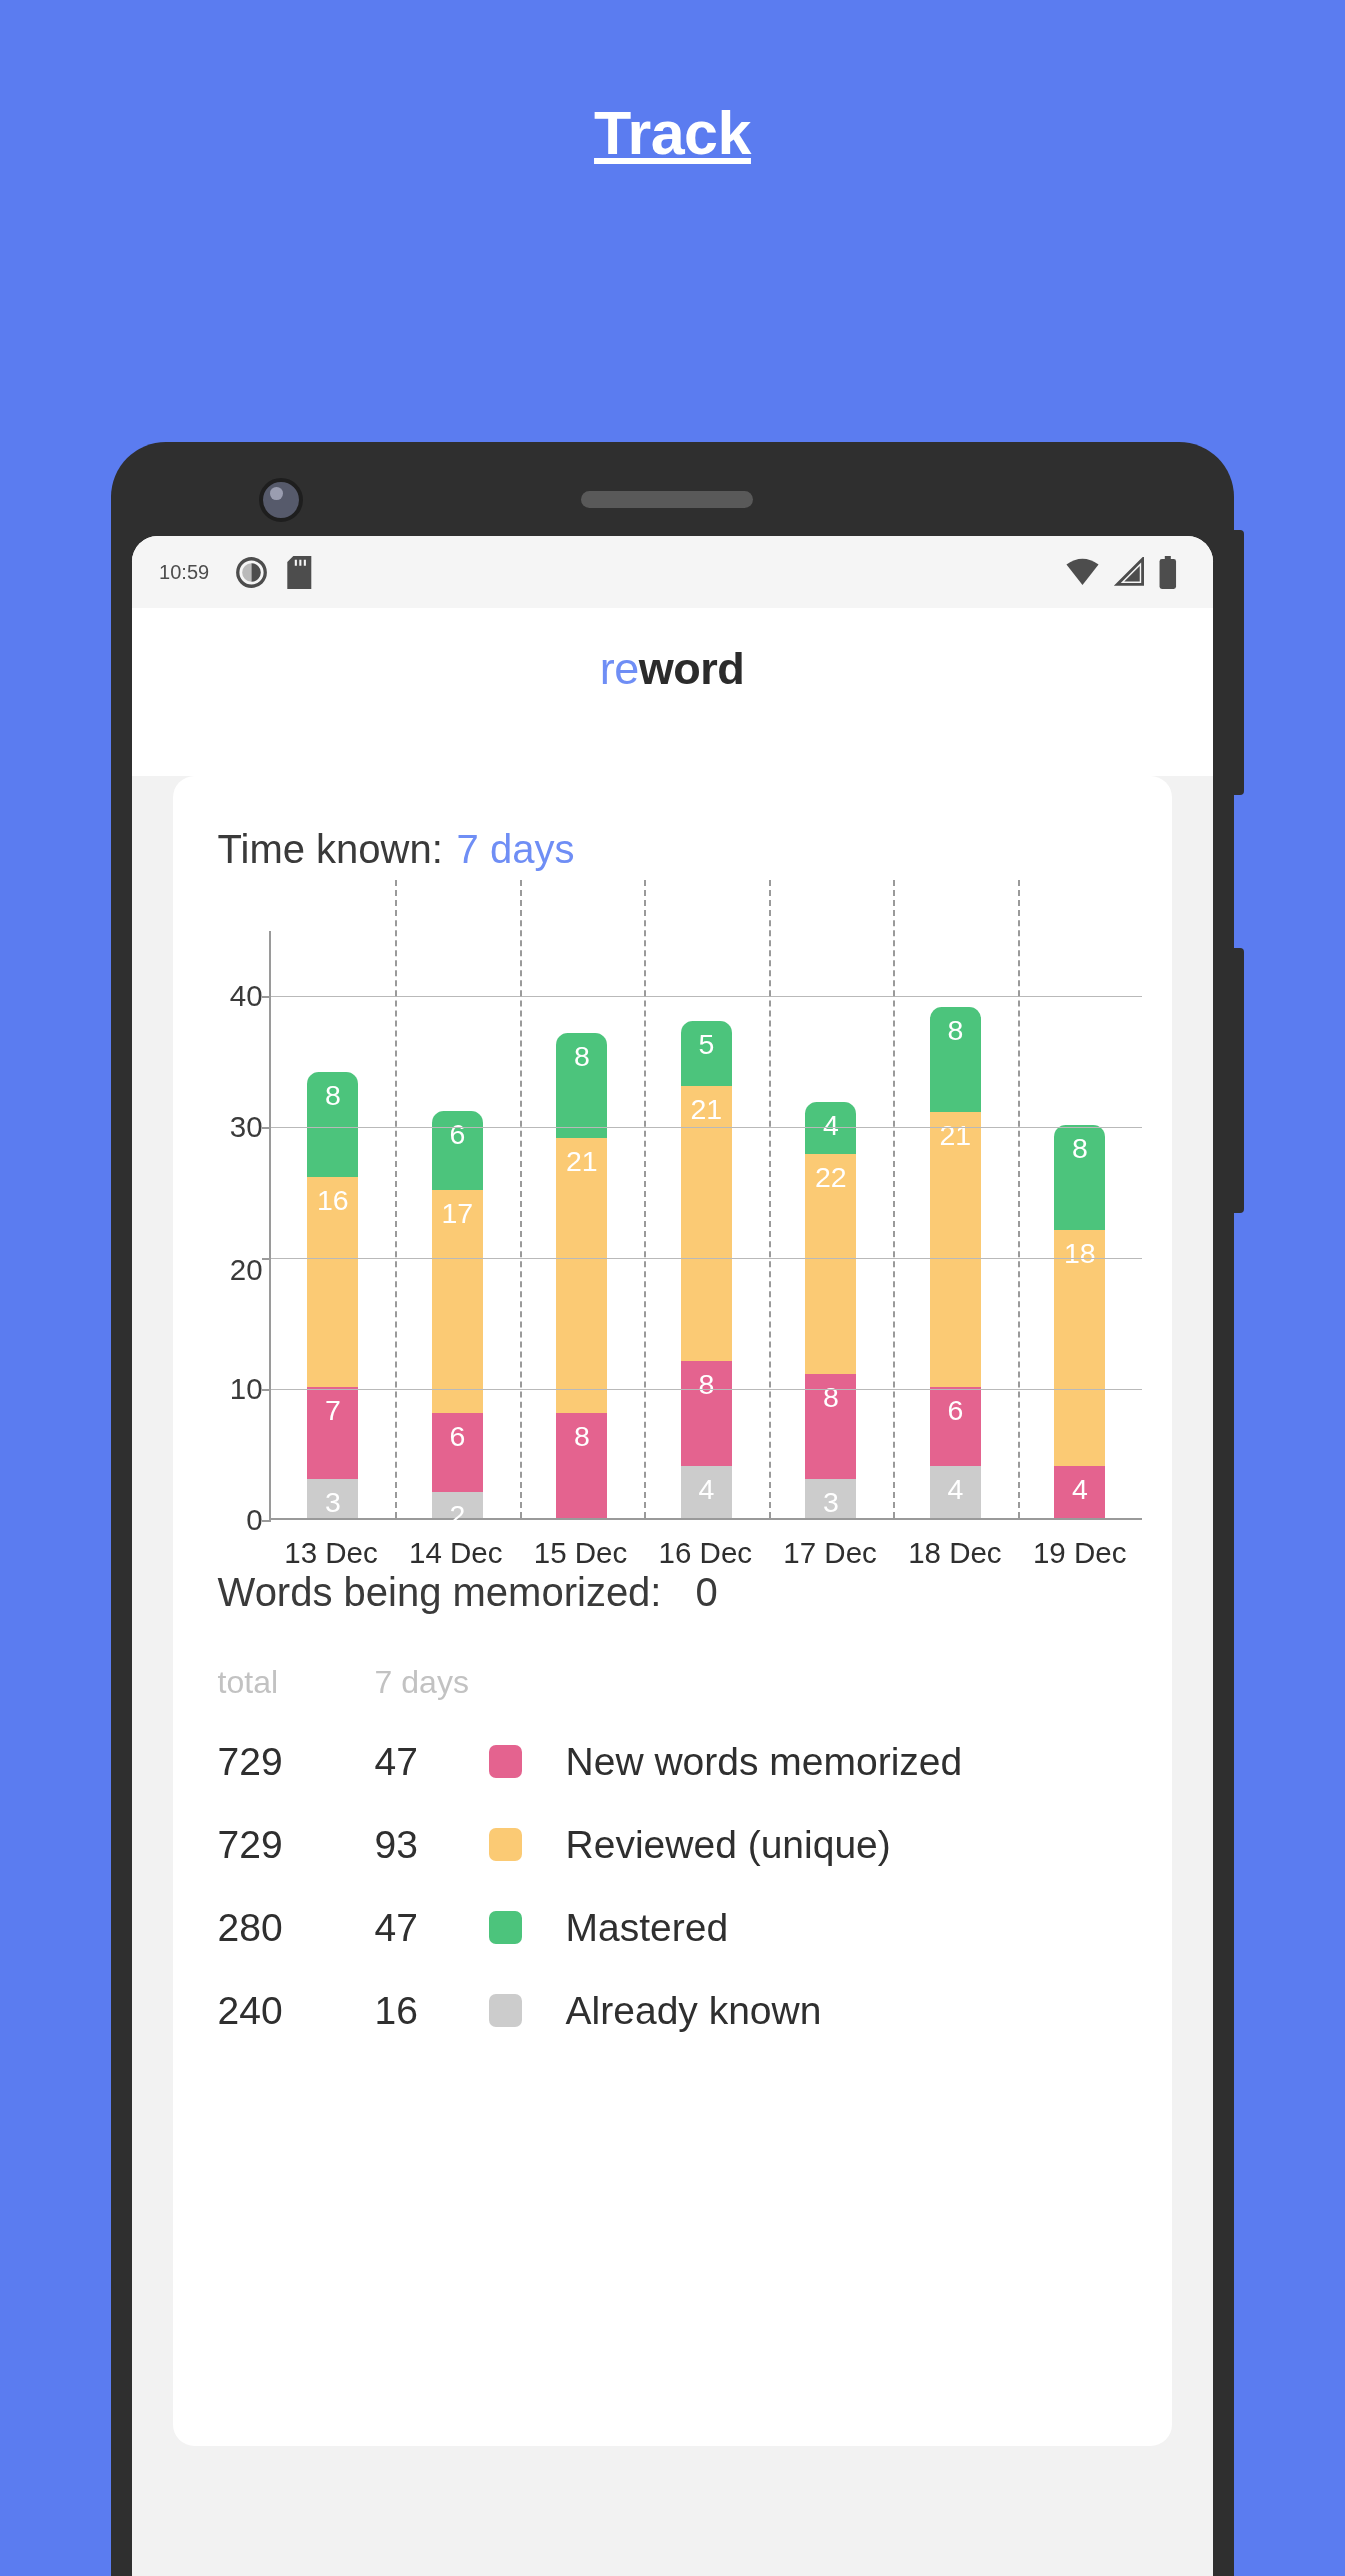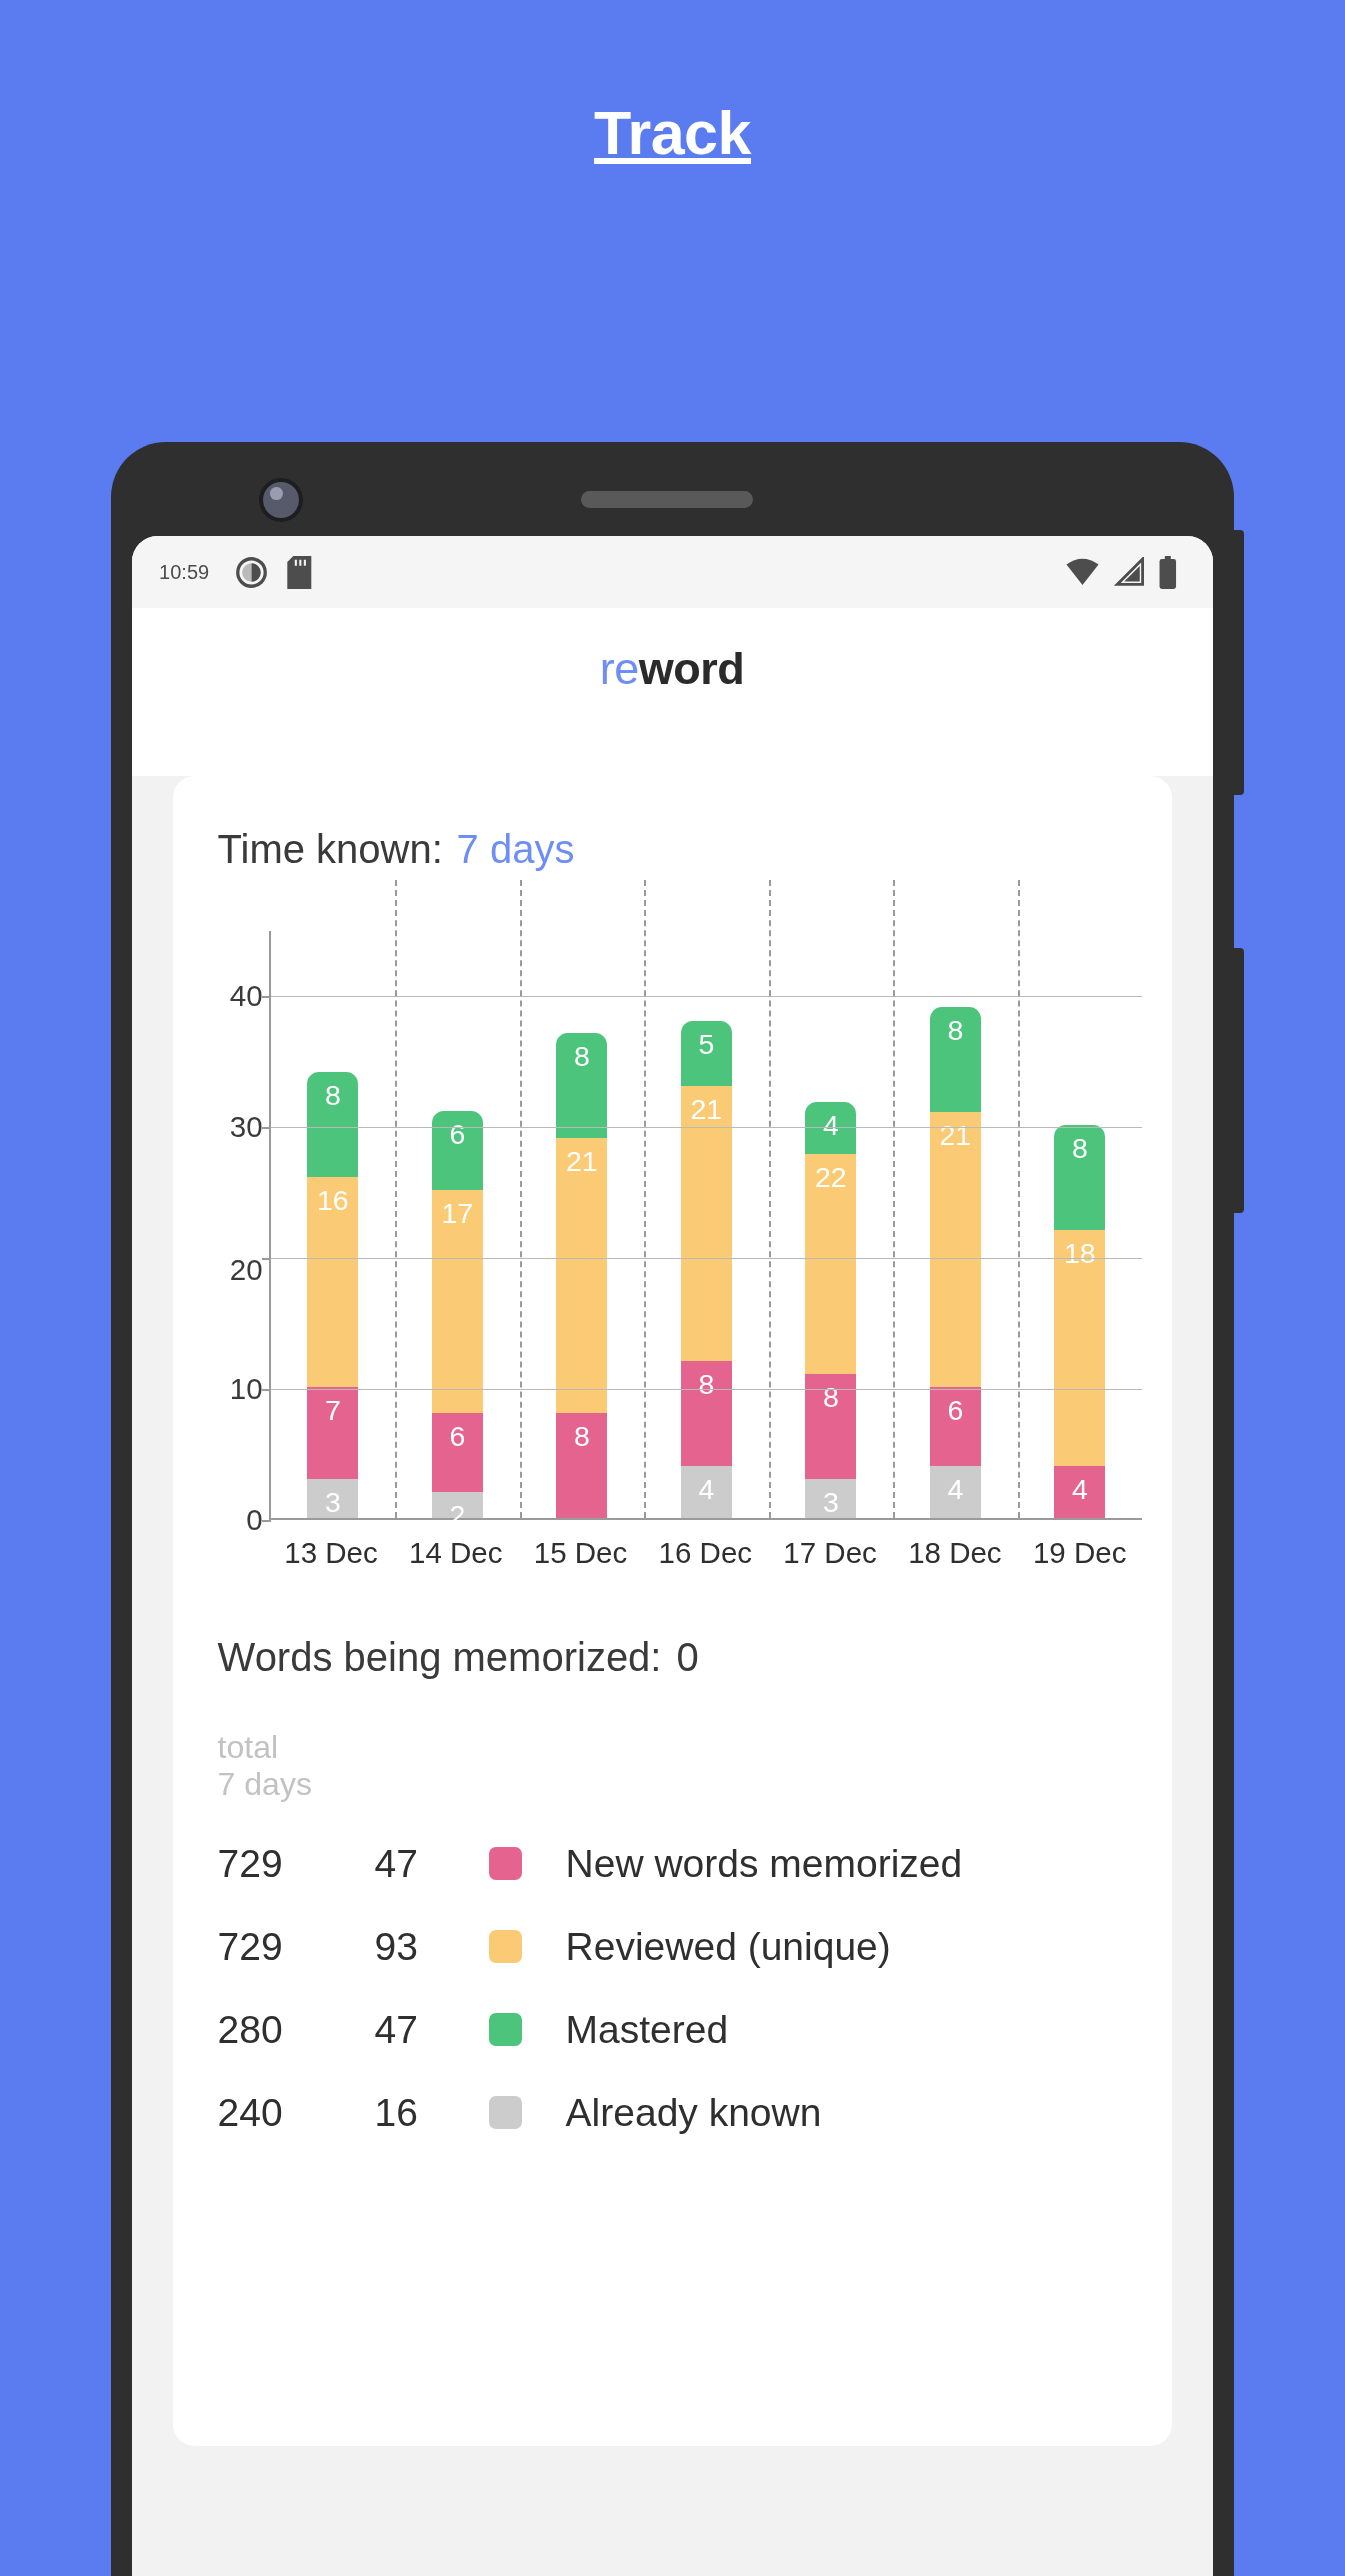--- a/index.html
+++ b/index.html
@@ -146,28 +146,28 @@
     padding-top: 6.9px;
   }
   .seg.top { border-radius: 11.8px 11.8px 0 0; }
   .xlabels {
     display: flex; margin-left: 61px; margin-top: 15.7px;
   }
   .xlabel { flex: 1; text-align: center; font-size: 29.5px; color: #2f2f2f; }
 
   
   .memorized {
-    margin-top: 65px; padding-left: 45px;
+    padding-left: 45px;
     font-size: 40px; color: #3a3a3a;
-    display: flex; align-items: baseline; gap: 15px;
+    display: flex; align-items: baseline; gap: 34px;
   }
 
   
   .legend { margin-top: 49px; padding-left: 45px; }
-  .legend-head { display: flex; color: #c2c2c2; font-size: 32px; flex-direction: column; }
+  .legend-head { display: flex; color: #c2c2c2; font-size: 32px; }
   .legend-row { display: flex; align-items: center; font-size: 39px; color: #2f2f2f; margin-top: 39px; }
   .col-total { width: 157px; }
   .col-days  { width: 114px; }
   .col-swatch { width: 77px; display: flex; align-items: center; }
   .swatch { width: 33px; height: 33px; border-radius: 6.9px; display: block; }
   .col-name { }
 </style>
 </head>
 <body>
 

